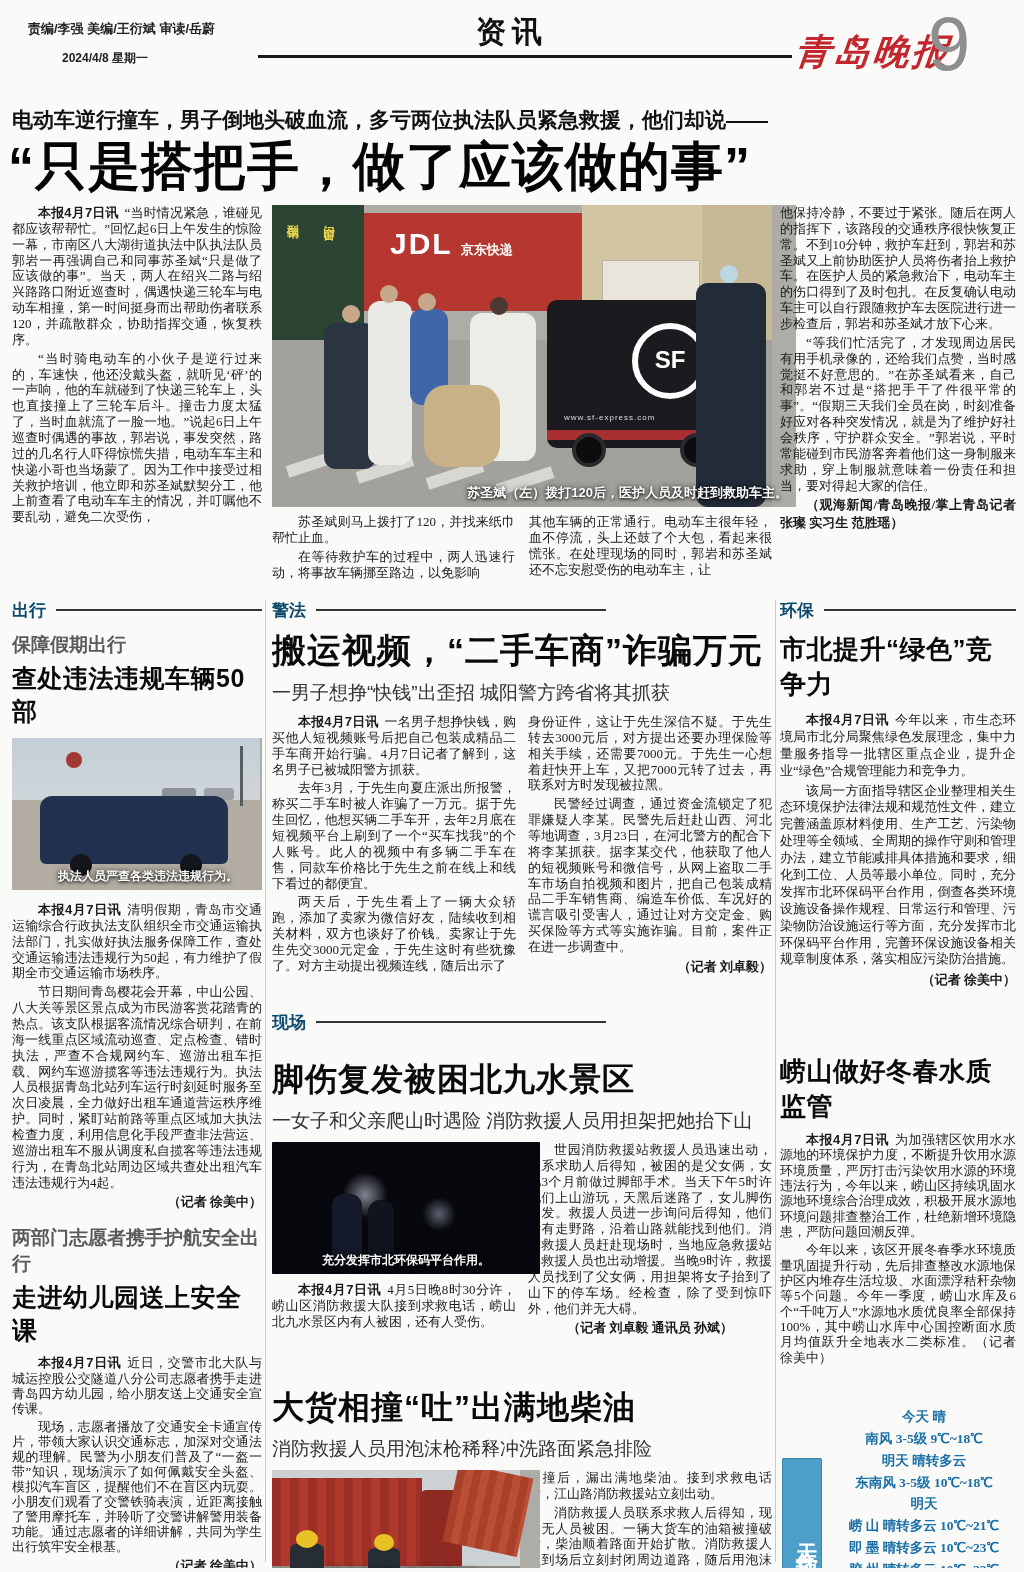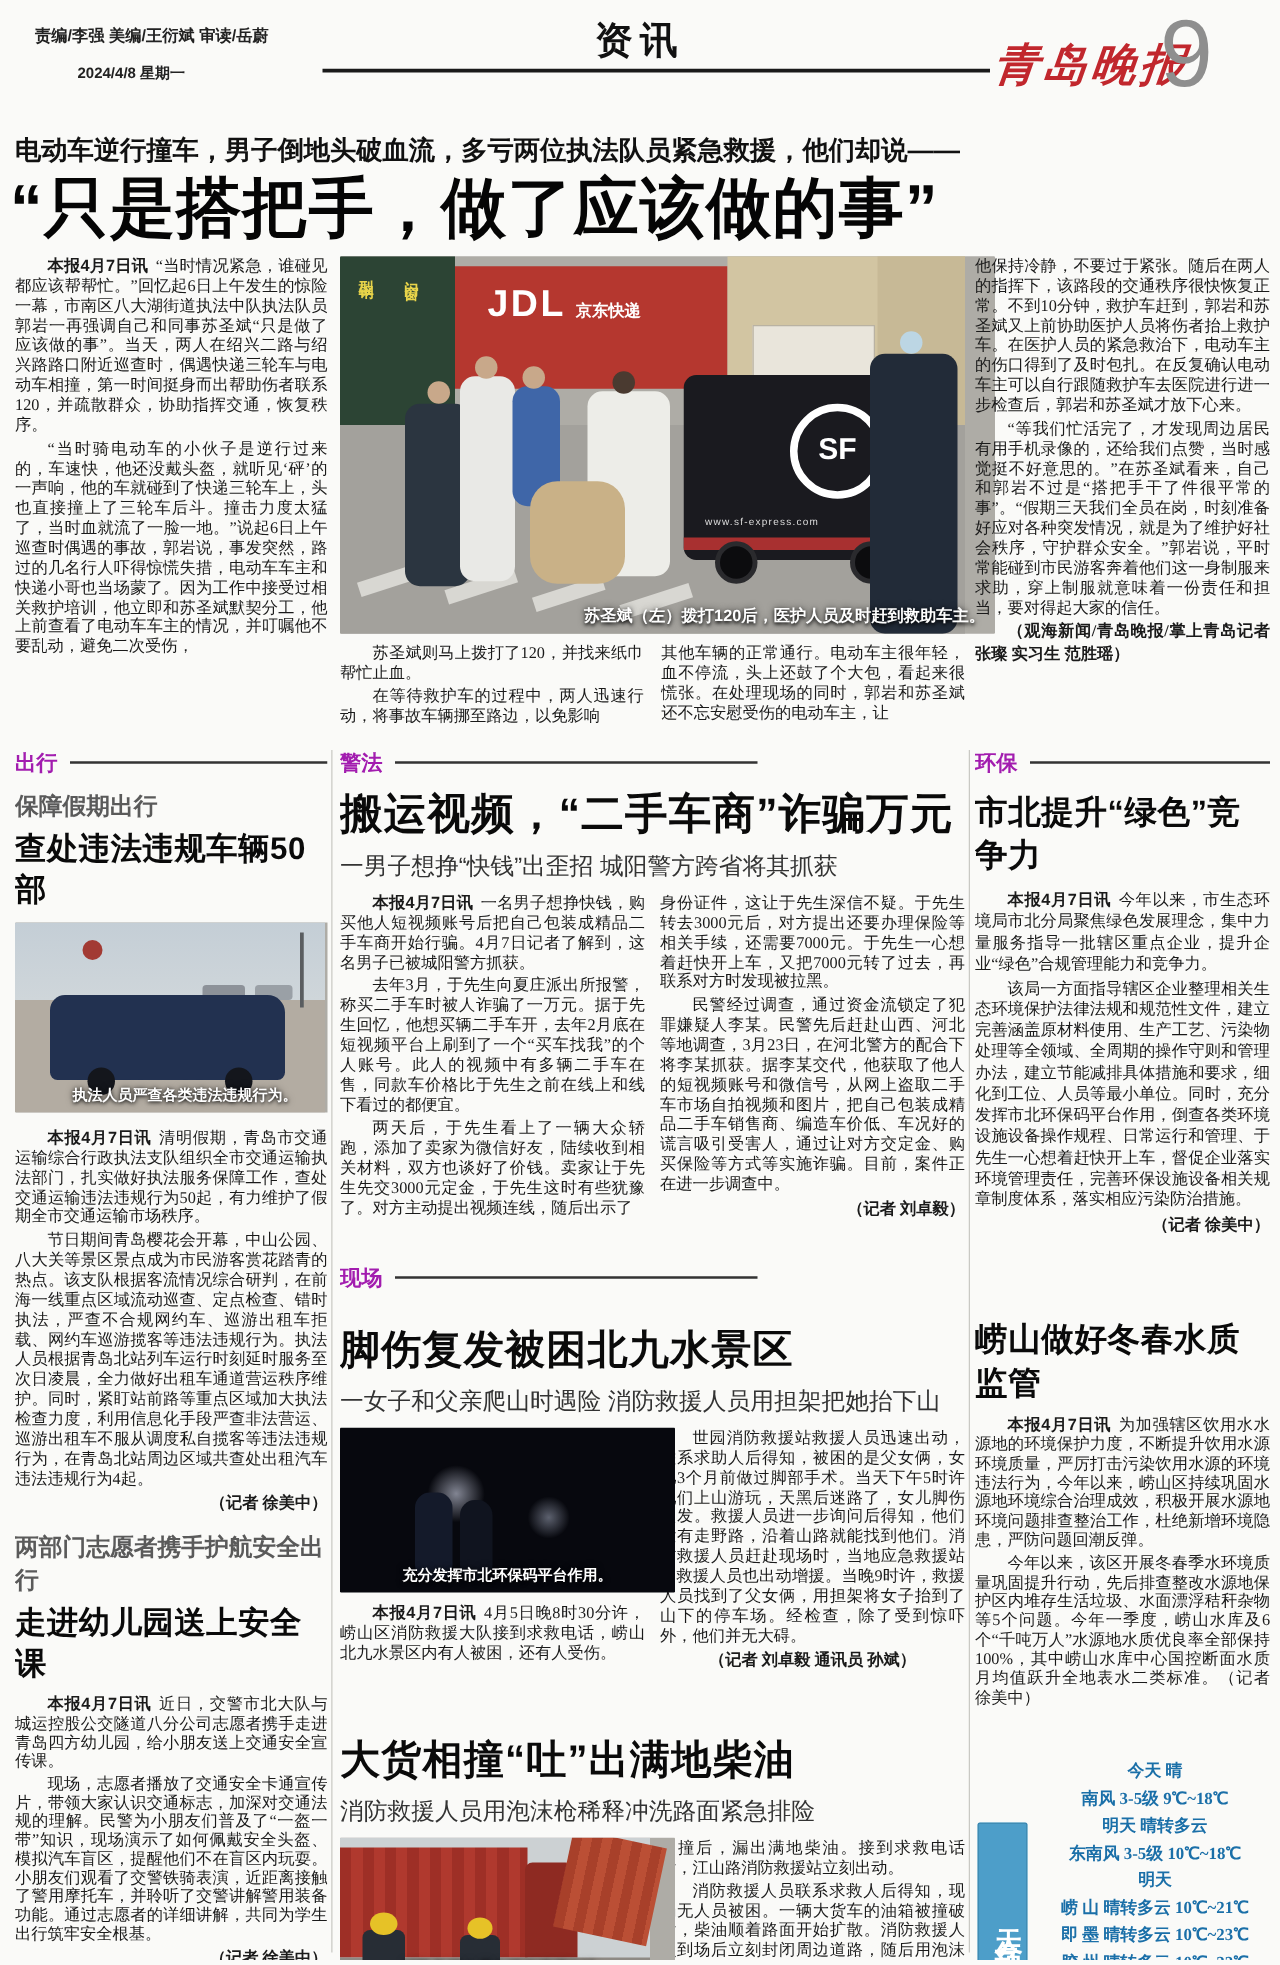--- a/index.html
+++ b/index.html
@@ -18,21 +18,21 @@
   .lead-kicker{position:absolute;left:12px;top:106px;font:600 21px "Liberation Sans",sans-serif;color:#111;}
   .lead-headline{position:absolute;left:8px;top:132px;width:1010px;
                  font:900 52px "Liberation Sans",sans-serif;color:#050505;letter-spacing:1px;white-space:nowrap;}
   
   .body{margin:0 0 3px 0;font-size:13px;line-height:1.22;text-align:justify;text-indent:2em;}
   .body.cont{text-indent:0;}
   .dateline{font-family:"Liberation Sans",sans-serif;font-weight:700;margin-right:6px;}
   .byline{margin:2px 0 0 0;font-size:13px;font-weight:600;text-align:right;}
   .byline.left{text-align:justify;text-indent:2em;}
   .sec{display:flex;align-items:center;gap:10px;height:20px;}
-  .sec-label{font:700 17px "Liberation Sans",sans-serif;color:#a21caf;flex:0 0 auto;text-align:right;}
+  .sec-label{font:700 17px "Liberation Sans",sans-serif;color:#0c4a6e;flex:0 0 auto;text-align:right;}
   .sec-line{border-top:2px solid #333;flex:1;}
   .sec-line.short{flex:0 0 58%;}
   .kicker{font:600 19px "Liberation Sans",sans-serif;color:#5a5a5a;margin-top:12px;}
   .h-md{font:900 25px "Liberation Sans",sans-serif;color:#0a0a0a;margin-top:4px;letter-spacing:0.5px;}
   .h-lg{font:900 34px "Liberation Sans",sans-serif;color:#0a0a0a;margin-top:8px;letter-spacing:1px;}
   .h-xl{font:900 32px "Liberation Sans",sans-serif;color:#0a0a0a;margin-top:26px;letter-spacing:1px;}
   .subhead{font:500 19px "Liberation Sans",sans-serif;color:#333;margin:6px 0 8px 0;}
   
   .abs{position:absolute;}
   .lead-left{left:12px;top:205px;width:250px;height:394px;overflow:hidden;}
@@ -289,21 +289,21 @@
   </div>
 
   <div class="abs colR">
     <div class="sec">
       <span class="sec-label">环保</span>
       <span class="sec-line"></span>
     </div>
     <div class="h-md" style="margin-top:12px;font-size:26px;">市北提升“绿色”竞争力</div>
     <div class="huanbao-body">
       <p class="body" style="line-height:1.3;"><b class="dateline">本报4月7日讯</b><span>今年以来，市生态环境局市北分局聚焦绿色发展理念，集中力量服务指导一批辖区重点企业，提升企业“绿色”合规管理能力和竞争力。</span></p>
-      <p class="body" style="line-height:1.3;"><span>该局一方面指导辖区企业整理相关生态环境保护法律法规和规范性文件，建立完善涵盖原材料使用、生产工艺、污染物处理等全领域、全周期的操作守则和管理办法，建立节能减排具体措施和要求，细化到工位、人员等最小单位。同时，充分发挥市北环保码平台作用，倒查各类环境设施设备操作规程、日常运行和管理、于先生一心想着赶快开上车，督促企业落实环境管理责任，完善环保设施设备相关规章制度体系，落实相应污染防治措施。</span></p>
+      <p class="body" style="line-height:1.3;"><span>该局一方面指导辖区企业整理相关生态环境保护法律法规和规范性文件，建立完善涵盖原材料使用、生产工艺、污染物处理等全领域、全周期的操作守则和管理办法，建立节能减排具体措施和要求，细化到工位、人员等最小单位。同时，充分发挥市北环保码平台作用，倒查各类环境设施设备操作规程、日常运行和管理、污染物防治设施运行等方面，充分发挥市北环保码平台作用，完善环保设施设备相关规章制度体系，落实相应污染防治措施。</span></p>
       <p class="byline">（记者 徐美中）</p>
     </div>
 
     <div class="h-md" style="font-size:26px;">崂山做好冬春水质监管</div>
     <div class="laoshan-body">
       <p class="body"><b class="dateline">本报4月7日讯</b><span>为加强辖区饮用水水源地的环境保护力度，不断提升饮用水源环境质量，严厉打击污染饮用水源的环境违法行为，今年以来，崂山区持续巩固水源地环境综合治理成效，积极开展水源地环境问题排查整治工作，杜绝新增环境隐患，严防问题回潮反弹。</span></p>
       <p class="body"><span>今年以来，该区开展冬春季水环境质量巩固提升行动，先后排查整改水源地保护区内堆存生活垃圾、水面漂浮秸秆杂物等5个问题。今年一季度，崂山水库及6个“千吨万人”水源地水质优良率全部保持100%，其中崂山水库中心国控断面水质月均值跃升全地表水二类标准。（记者 徐美中）</span></p>
     </div>
 
     <div class="weather">

